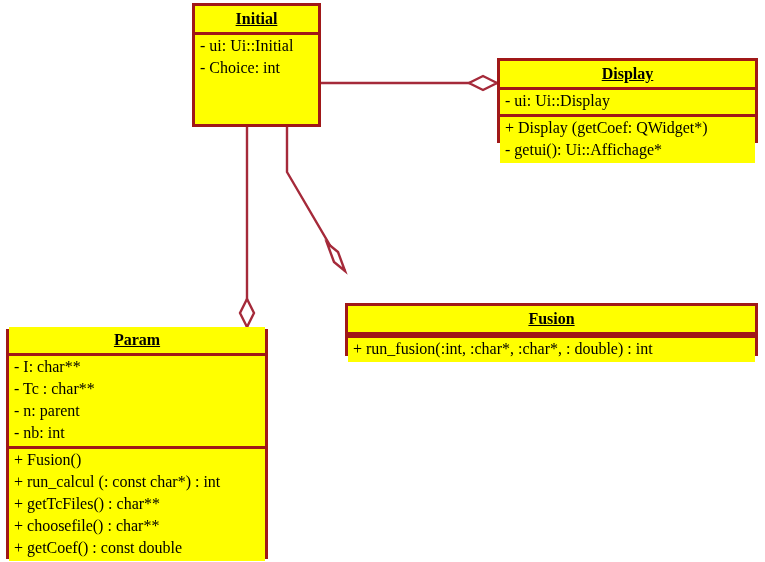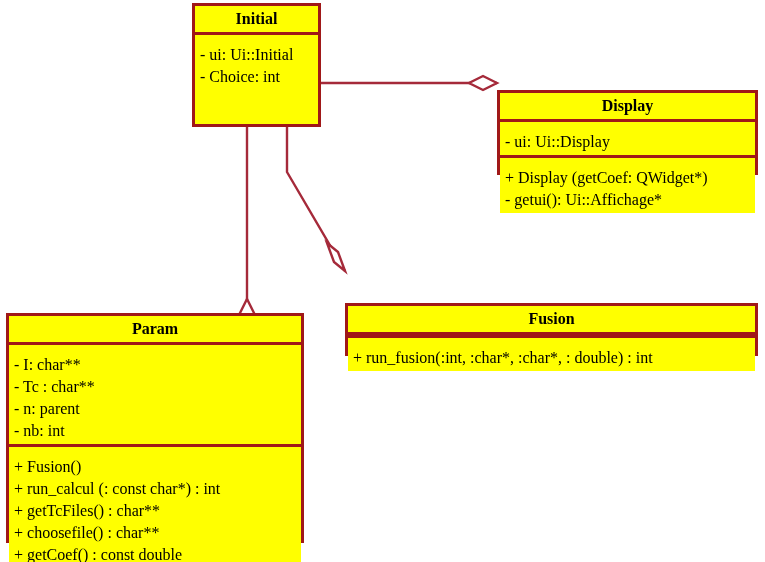--- a/index.html
+++ b/index.html
@@ -28,32 +28,33 @@
     box-sizing: border-box;
     background: #FFFF00;
     border: 3px solid #A01818;
     display: flex;
     flex-direction: column;
     z-index: 5;
   }
   .compartment {
     box-sizing: border-box;
     background: #FFFF00;
-    padding: 9px 5px 2px 5px;
+    padding: 0 5px 2px 5px;
   }
   .compartment + .compartment {
     border-top: 3px solid #A01818;
   }
   .class-title {
     text-align: center;
     font-weight: bold;
     font-size: 16px;
     line-height: 21px;
     color: #000000;
     padding: 2px 5px 3px 5px;
+    text-decoration: underline;
   }
   .member {
     font-size: 16px;
     line-height: 22px;
     color: #000000;
     white-space: nowrap;
   }
   .compartment.empty-compartment {
     height: 11px;
     padding: 0;
@@ -83,40 +84,40 @@
   </svg>
 
   <div class="uml-class" style="left:192px; top:3px; width:129px; height:124px;">
     <div class="compartment class-title">Initial</div>
     <div class="compartment">
       <div class="member">- ui: Ui::Initial</div>
       <div class="member">- Choice: int</div>
     </div>
   </div>
 
-  <div class="uml-class" style="left:497px; top:58px; width:261px; height:85px;margin-top:32px;">
+  <div class="uml-class" style="left:497px; top:58px; width:261px; height:85px;">
     <div class="compartment class-title">Display</div>
     <div class="compartment">
       <div class="member">- ui: Ui::Display</div>
     </div>
     <div class="compartment">
       <div class="member">+ Display (getCoef: QWidget*)</div>
       <div class="member">- getui(): Ui::Affichage*</div>
     </div>
   </div>
 
   <div class="uml-class" style="left:345px; top:271px; width:413px; height:53px;margin-top:32px;">
     <div class="compartment class-title">Fusion</div>
     <div class="compartment empty-compartment"></div>
     <div class="compartment">
       <div class="member">+ run_fusion(:int, :char*, :char*, : double) : int</div>
     </div>
   </div>
 
-  <div class="uml-class" style="left:6px; top:313px; width:298px; height:230px;">
+  <div class="uml-class" style="left:6px; top:329px; width:262px; height:230px;justify-content:center;">
     <div class="compartment class-title">Param</div>
     <div class="compartment">
       <div class="member">- I: char**</div>
       <div class="member">- Tc : char**</div>
       <div class="member">- n: parent</div>
       <div class="member">- nb: int</div>
     </div>
     <div class="compartment">
       <div class="member">+ Fusion()</div>
       <div class="member">+ run_calcul (: const char*) : int</div>

